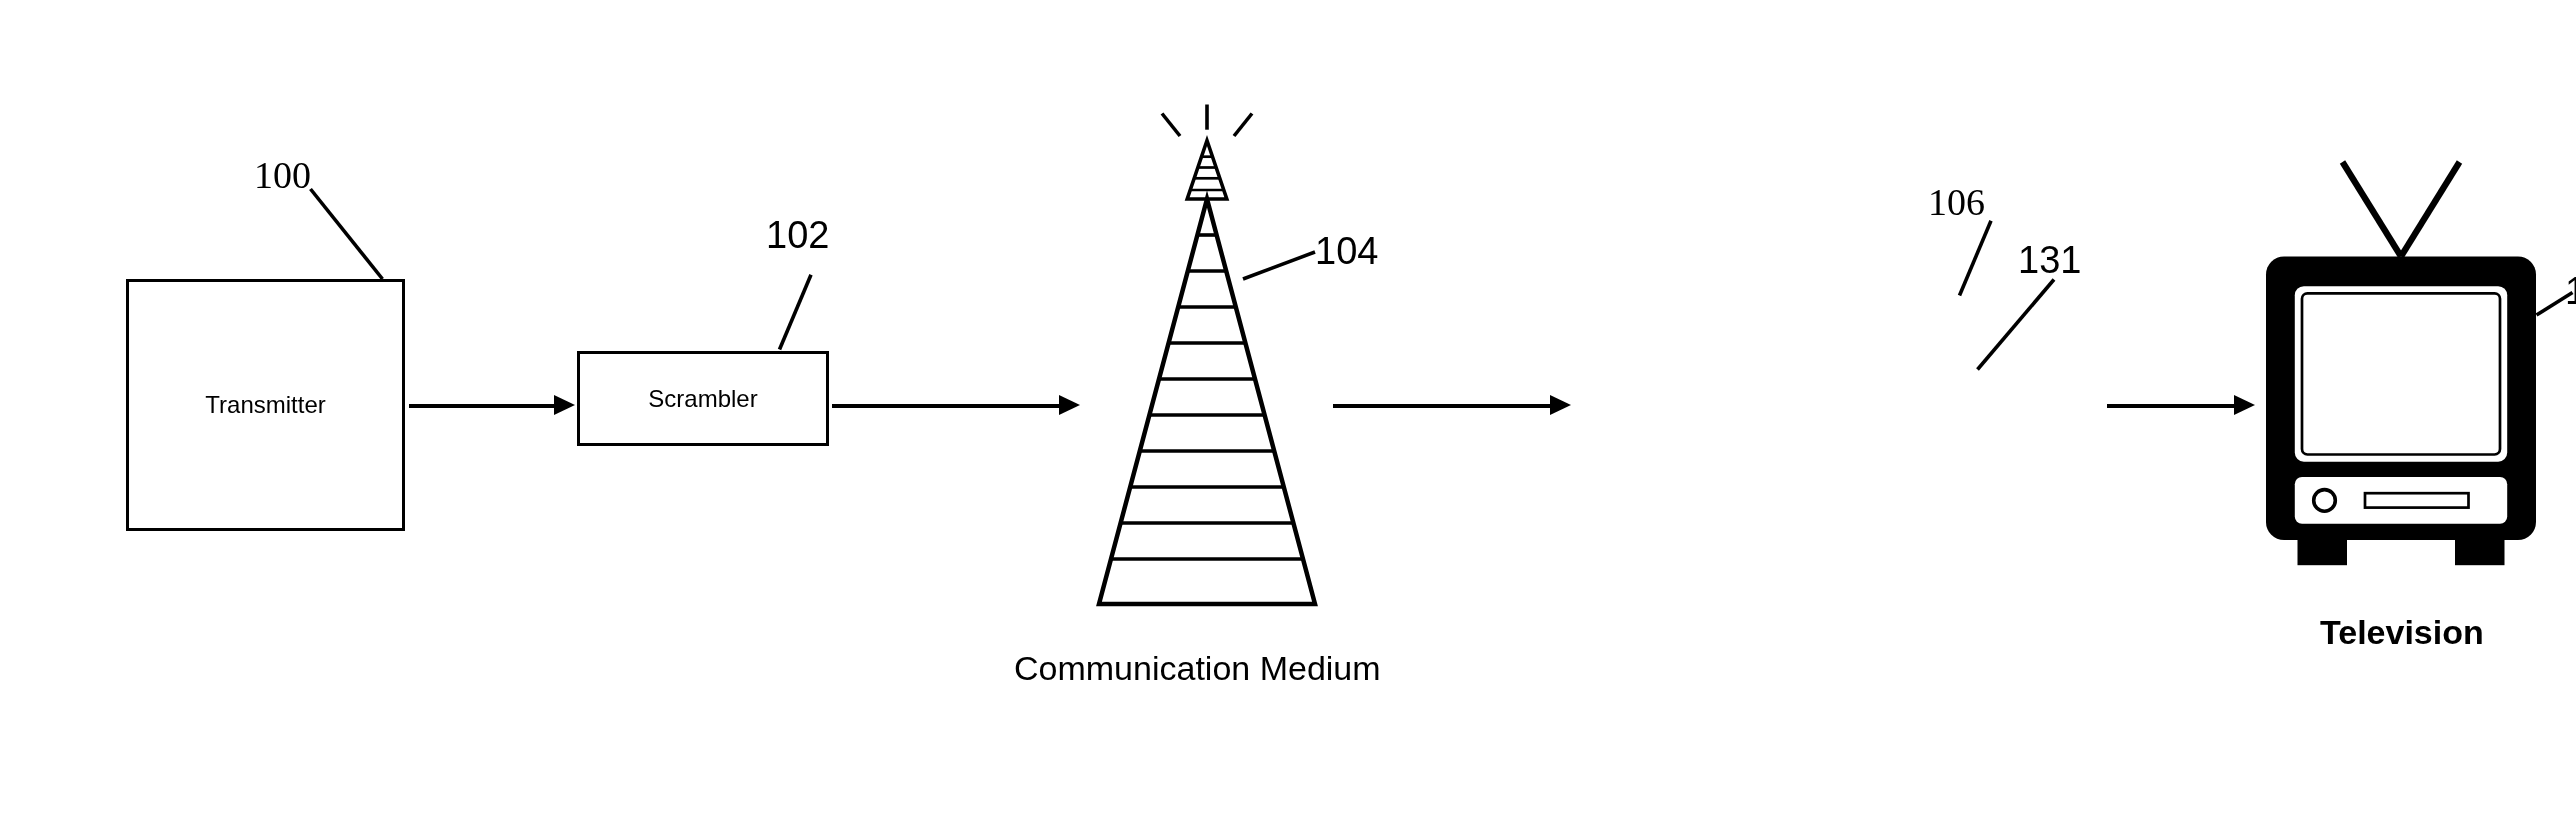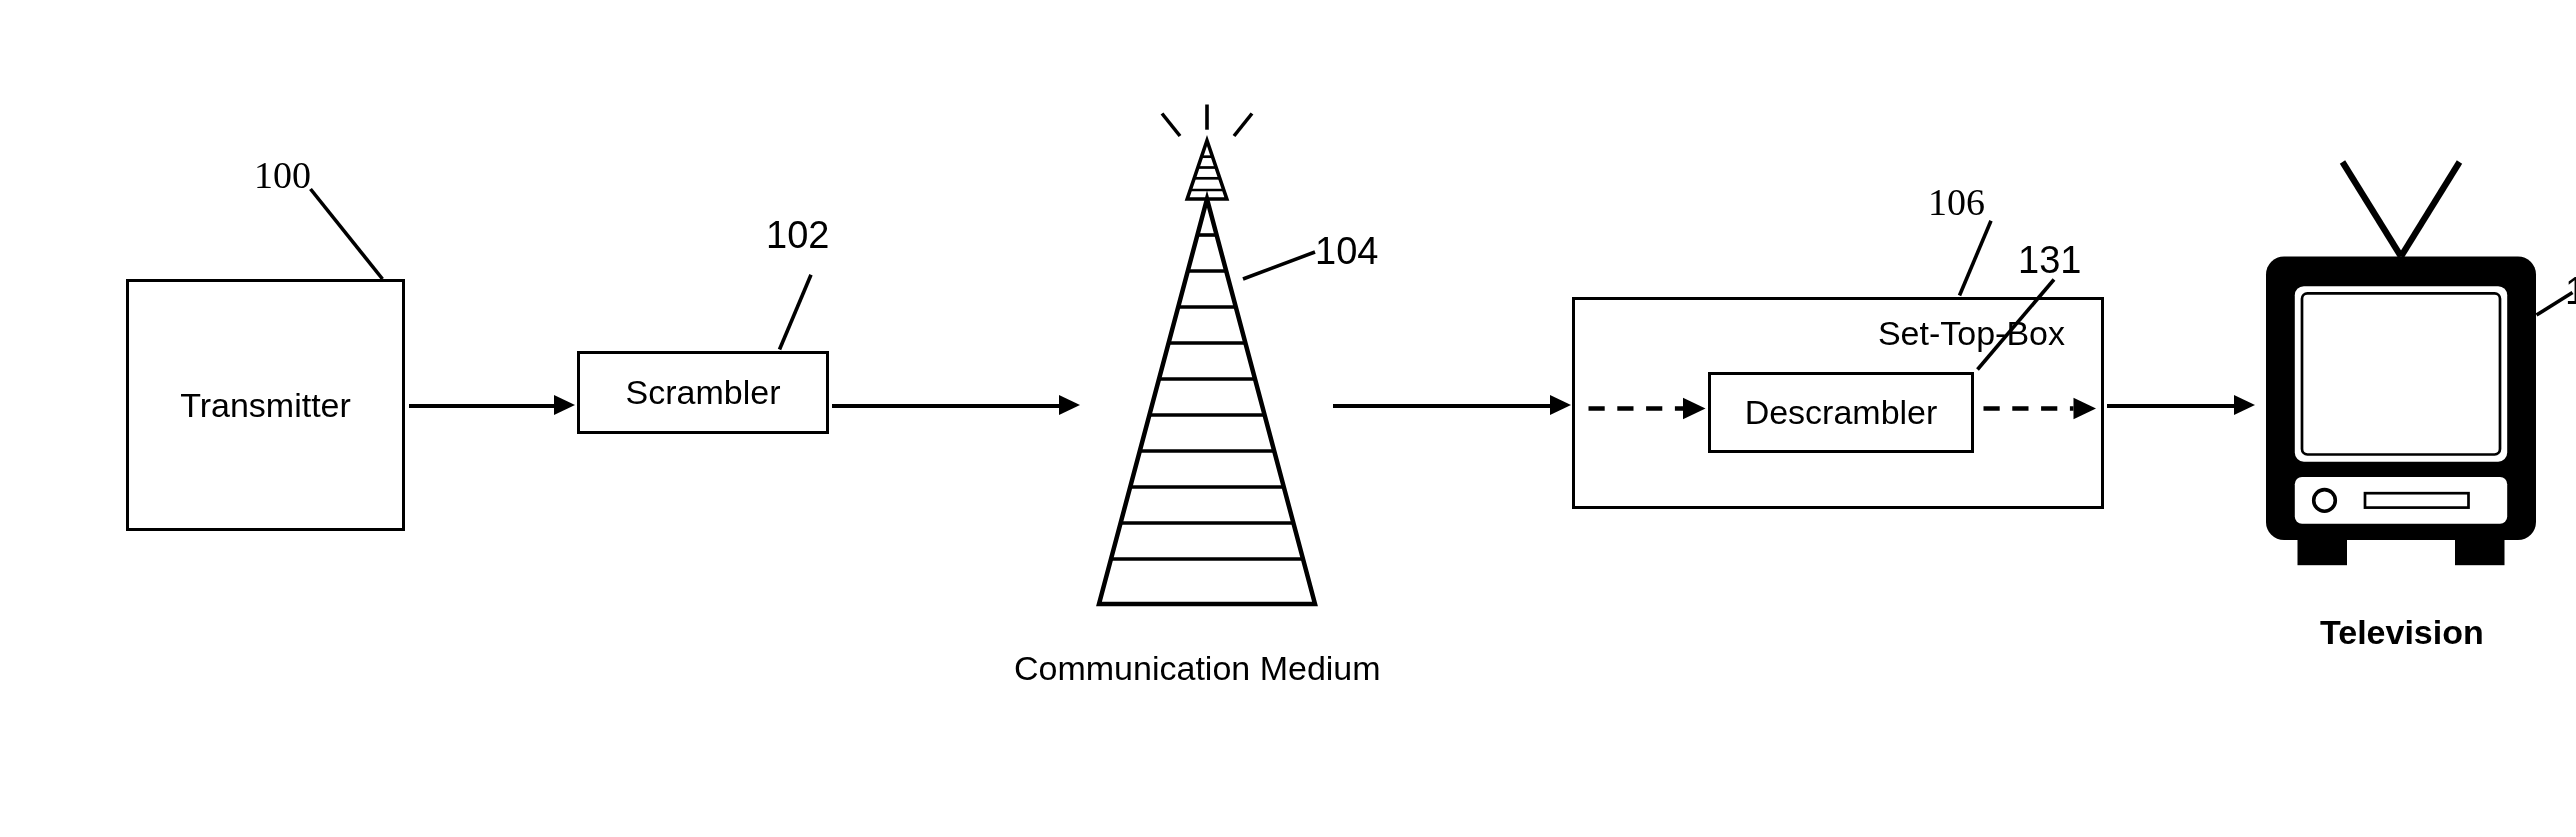--- a/index.html
+++ b/index.html
@@ -23,21 +23,21 @@
       height: 100%;
     }
     
     .block {
       position: absolute;
       border: 3.6px solid black;
       background: white;
       display: flex;
       align-items: center;
       justify-content: center;
-      font-size: 34px;
+      font-size: 24px;
     }
     
     .label {
       position: absolute;
       font-size: 34px;
     }
     
     .ref-label {
       position: absolute;
       font-size: 38px;
@@ -95,21 +95,21 @@
     <span>Transmitter</span>
   </div>
   <div class="ref-label" style="left: 218px; top: 117px; font-family: Liberation Serif, serif;">100</div>
   <svg style="position:absolute; left: 270px; top: 144px; width: 108px; height: 108px;" viewBox="0 0 120 120" width="108" height="108">
     <line x1="5" y1="10" x2="85" y2="110" stroke="black" stroke-width="4"></line>
   </svg>
 
   <div class="arrow-line" style="left: 373px; top: 368px; width: 149px;"></div>
   <div class="arrow-head" style="left: 518px; top: 359px;"></div>
 
-  <div class="block" style="left: 541px; top: 315px; width: 252px; height: 83px;">
+  <div class="block" style="left: 541px; top: 315px; width: 252px; height: 95px;">
     <span>Scrambler</span>
   </div>
   <div class="ref-label" style="left: 730px; top: 178px;">102</div>
   <svg style="position:absolute; left: 730px; top: 234px; width: 72px; height: 86px;" viewBox="0 0 80 95" width="72" height="86">
     <line x1="50" y1="5" x2="15" y2="88" stroke="black" stroke-width="4"></line>
   </svg>
 
   <div class="arrow-line" style="left: 796px; top: 368px; width: 230px;"></div>
   <div class="arrow-head" style="left: 1023px; top: 359px;"></div>
 
@@ -142,37 +142,20 @@
   </div>
   <div class="label" style="left: 978px; top: 613px; text-align:right;">Communication Medium</div>
   <div class="ref-label" style="left: 1279px; top: 194px;">104</div>
   <svg style="position:absolute; left: 1198px; top: 207px; width: 90px; height: 45px;" viewBox="0 0 100 50" width="90" height="45">
     <line x1="10" y1="40" x2="90" y2="10" stroke="black" stroke-width="4"></line>
   </svg>
 
   <div class="arrow-line" style="left: 1297px; top: 368px; width: 221px;"></div>
   <div class="arrow-head" style="left: 1514px; top: 359px;"></div>
 
-  <div class="set-top-box" style="left: 1536px; top: 261px; width: 532px; height: 212px;">
-    <div class="stb-label" style="right: 36px; top: 13.5px;">Set-Top-Box</div>
-
-    <svg style="position:absolute; left: 9px; top: 95px; width: 126px; height: 27px;" viewBox="0 0 140 30" width="126" height="27">
-      <line x1="5" y1="15" x2="110" y2="15" stroke="black" stroke-width="5" stroke-dasharray="18,14"></line>
-      <polygon points="110,3 110,27 135,15" fill="black"></polygon>
-    </svg>
-
-    <div class="descrambler-box" style="left: 133px; top: 72px; width: 266px; height: 81px;">
-      <span>Descrambler</span>
-    </div>
-
-    <svg style="position:absolute; left: 404px; top: 95px; width: 126px; height: 27px;" viewBox="0 0 140 30" width="126" height="27">
-      <line x1="5" y1="15" x2="105" y2="15" stroke="black" stroke-width="5" stroke-dasharray="18,14"></line>
-      <polygon points="105,3 105,27 130,15" fill="black"></polygon>
-    </svg>
-  </div>
 
   <div class="ref-label" style="left: 1892px; top: 144px; font-family: Liberation Serif, serif;">106</div>
   <svg style="position:absolute; left: 1919px; top: 180px; width: 72px; height: 86px;" viewBox="0 0 80 95" width="72" height="86">
     <line x1="40" y1="5" x2="5" y2="88" stroke="black" stroke-width="4"></line>
   </svg>
 
   <div class="ref-label" style="left: 1982px; top: 203px;">131</div>
   <svg style="position:absolute; left: 1937px; top: 239px; width: 90px; height: 99px;" viewBox="0 0 100 110" width="90" height="99">
     <line x1="90" y1="5" x2="5" y2="105" stroke="black" stroke-width="4"></line>
   </svg>

